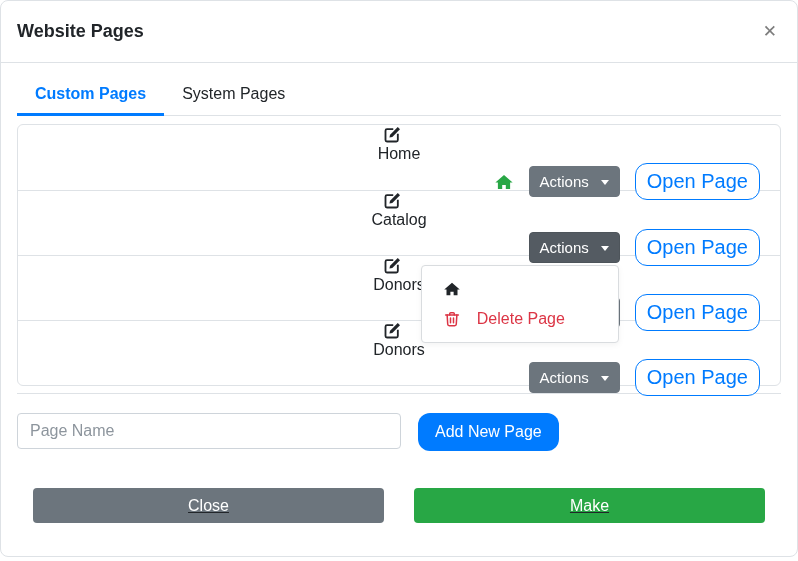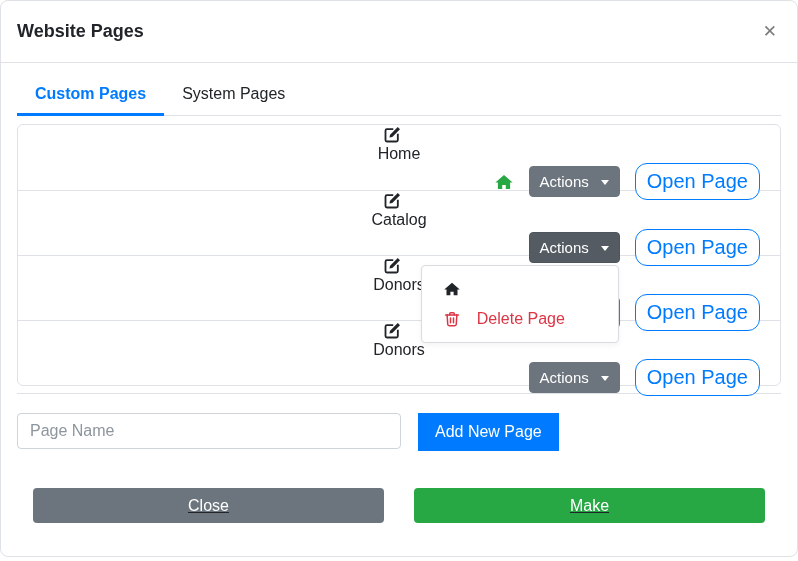--- a/index.html
+++ b/index.html
@@ -90,21 +90,21 @@
   .form-row { display: flex; align-items: flex-start; margin-top: 19px; }
   .page-name-input {
     width: 384px; height: 36px; padding: 0 12px;
     border: 1px solid #ced4da; border-radius: 4px;
     font-size: 16px; font-family: inherit; color: #0f172a; outline: none;
   }
   .page-name-input::placeholder { color: #8d959d; }
   .btn-add {
     margin-left: 17px; height: 38px; padding: 0 17px;
     background: var(--primary, #007bff); color: #fff;
-    border: none; border-radius: 0; font-size: 16px; font-family: inherit; cursor: pointer;
+    border: none; border-radius: 12px; font-size: 16px; font-family: inherit; cursor: pointer;
   }
   
   .modal-footer { display: flex; gap: 30px; padding: 0 16px; margin-top: 37px; text-decoration: underline; }
   .btn-footer {
     flex: 1; height: 35px; border: none; border-radius: 4px;
     font-size: 16px; font-family: inherit; color: #fff; cursor: pointer;
   }
   .btn-close-f { background: var(--secondary, #6c757d); }
   .btn-open-f  { background: var(--success, #28a745); }
 </style>

